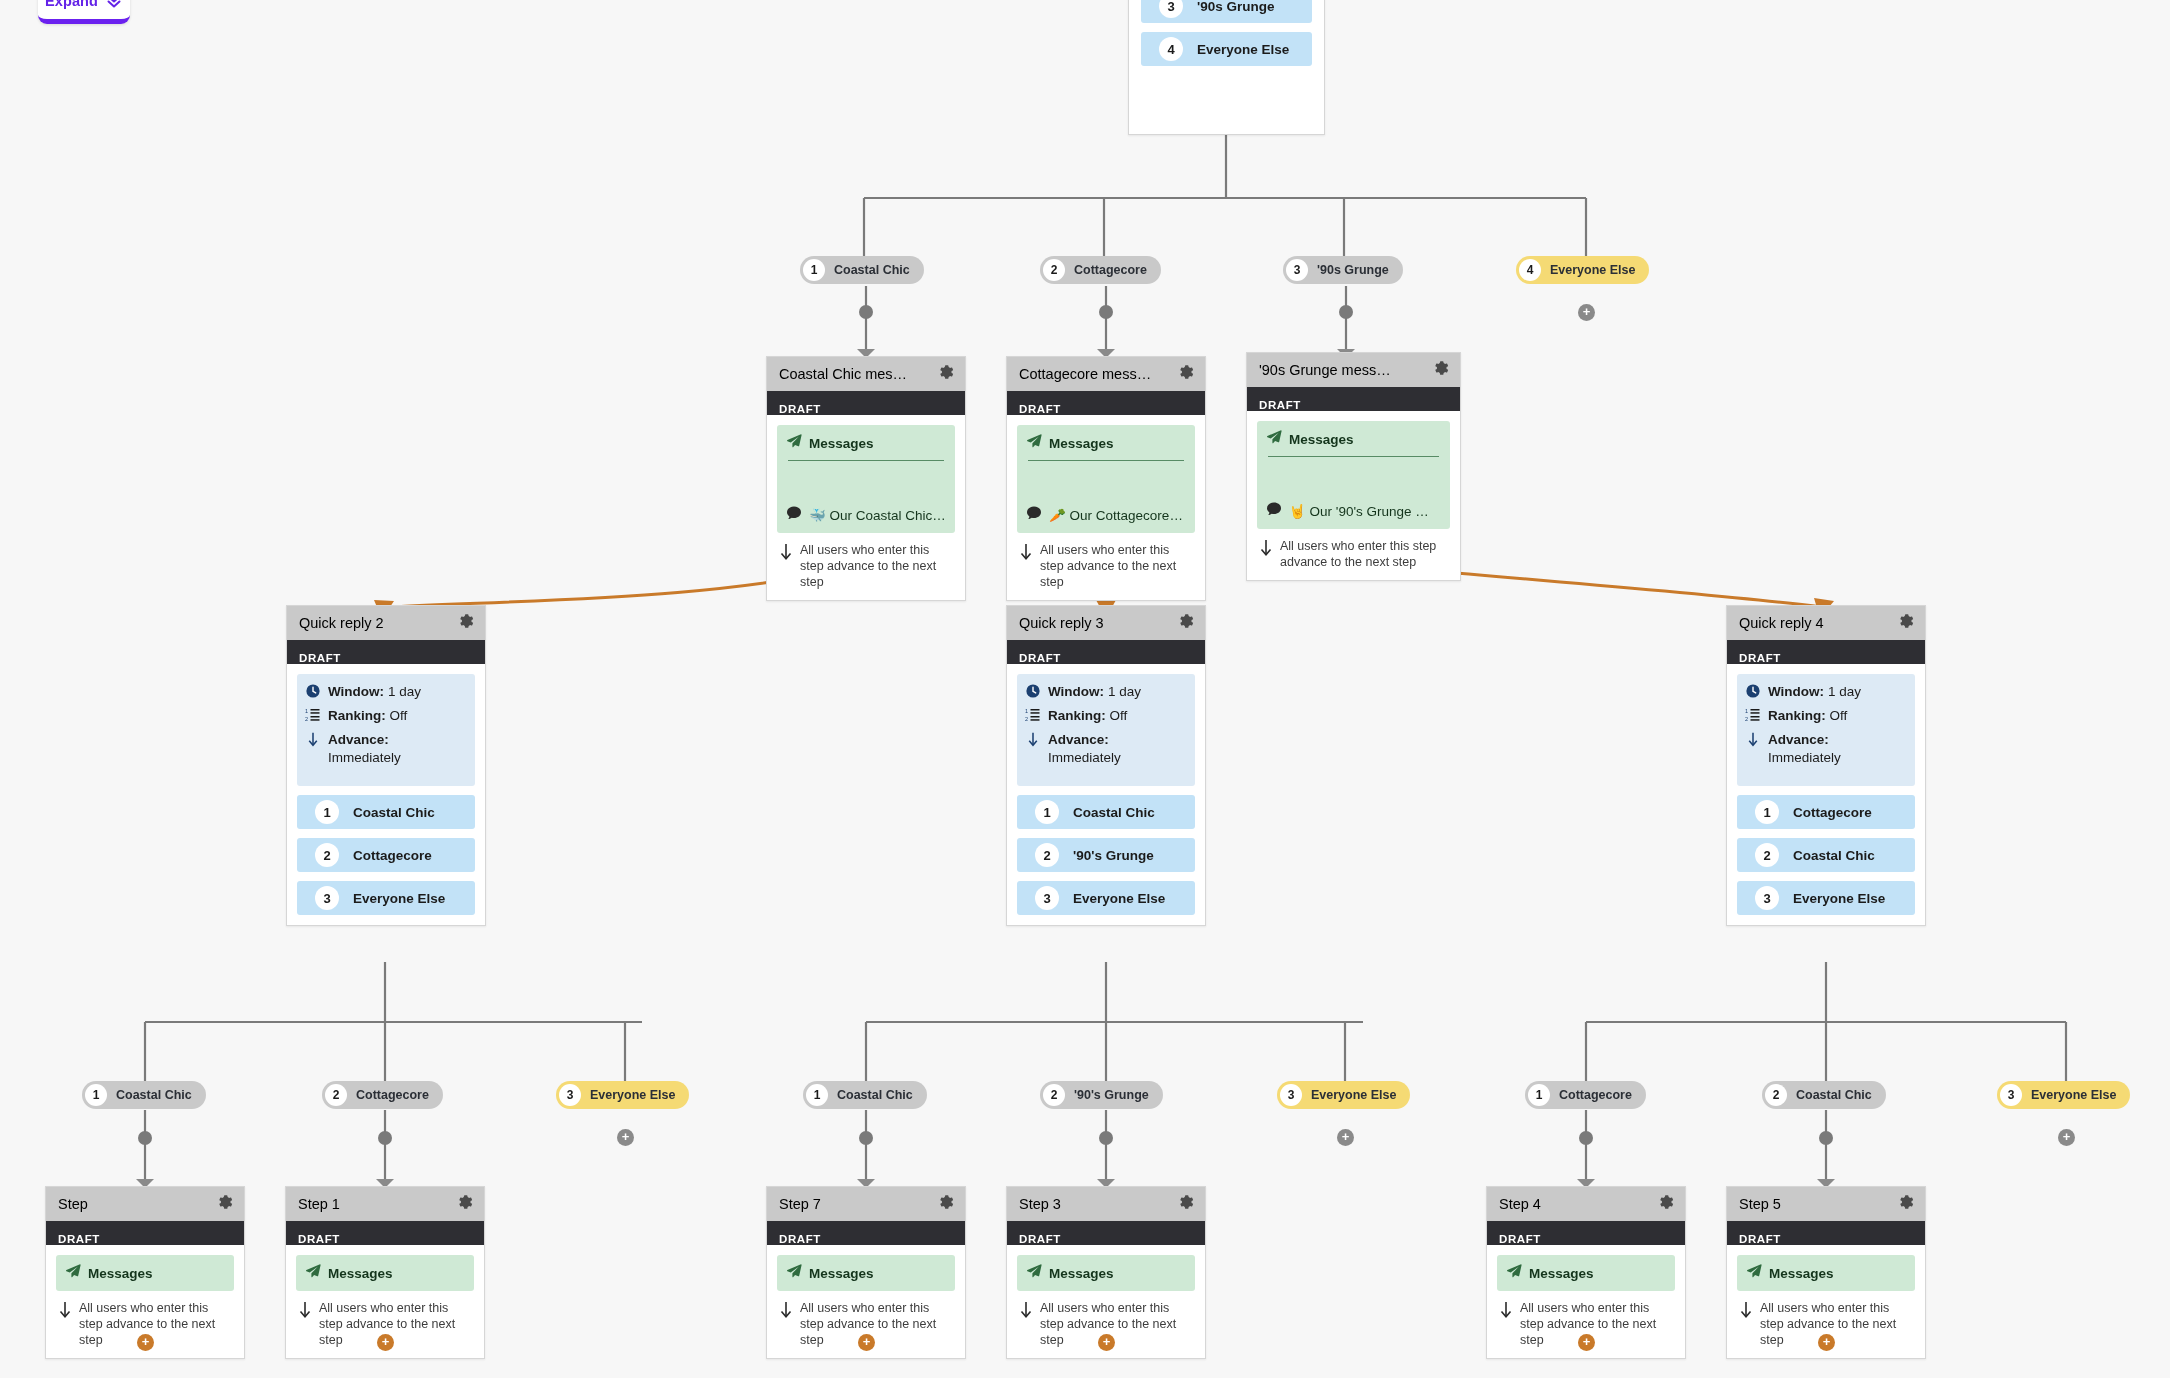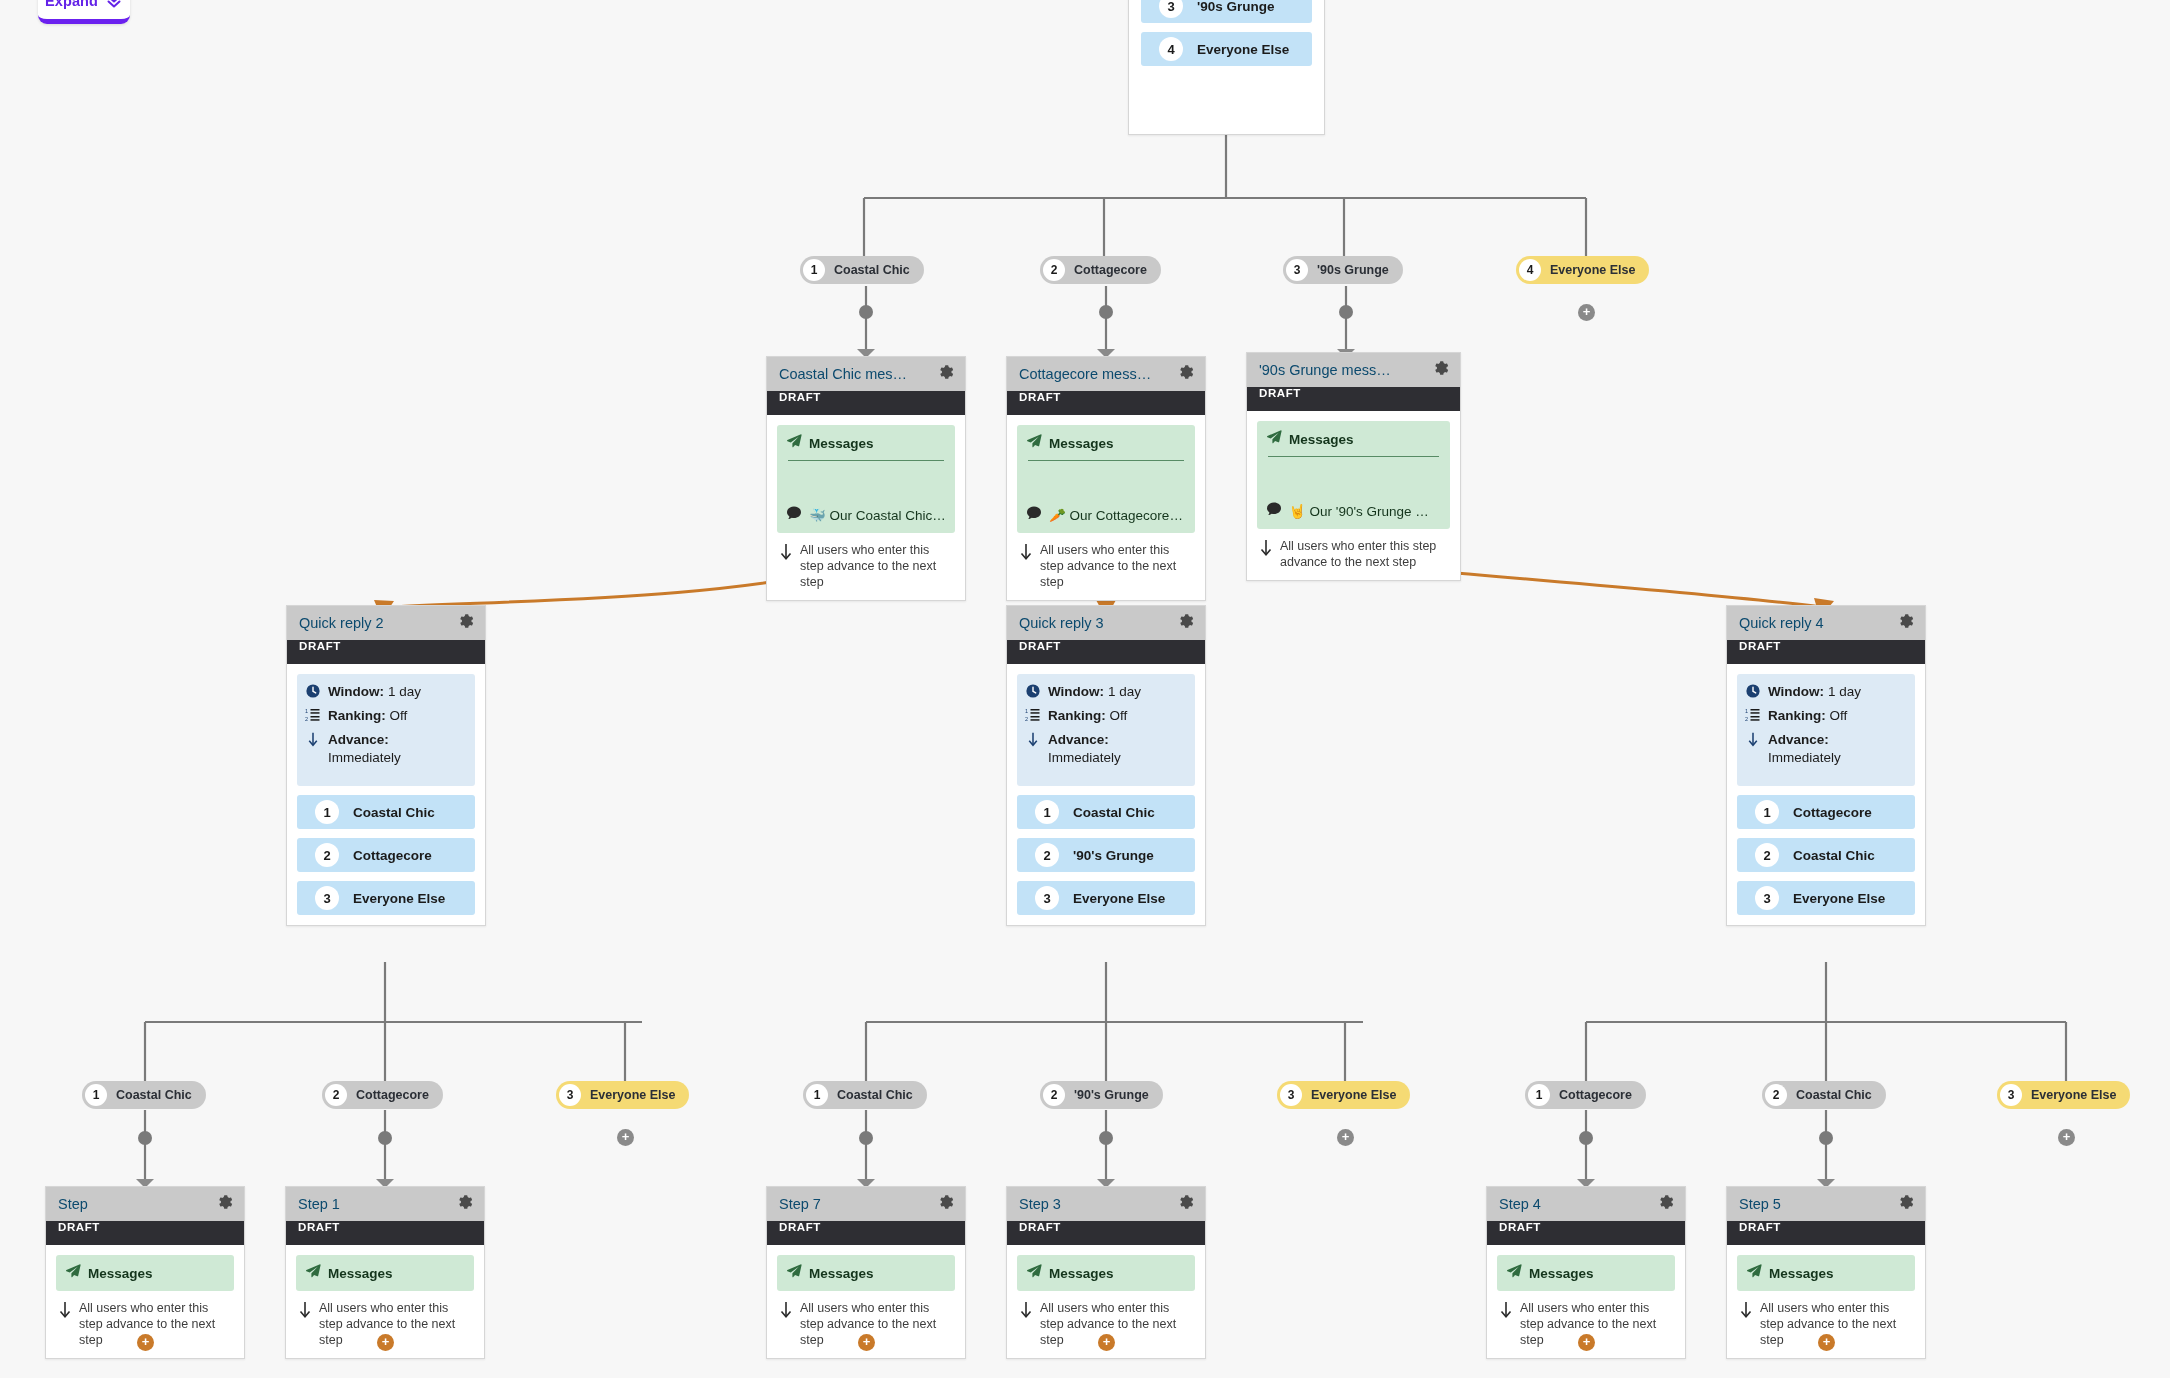--- a/index.html
+++ b/index.html
@@ -35,26 +35,26 @@
     background:#ffffff;
     border:1px solid #d6d6d6;
     box-shadow:0 1px 2px rgba(0,0,0,.07);
   }
   .card-head{
     height:34px; background:#c9c9c9;
     display:flex; align-items:center; justify-content:space-between;
     padding:0 10px 0 12px;
   }
   .card-title{
-    font-size:14.5px; color:#0c4a6e; white-space:nowrap; overflow:hidden;
+    font-size:14.5px; color:#000000; white-space:nowrap; overflow:hidden;
     text-overflow:ellipsis; max-width:145px;
   }
   .gear{ flex:none; cursor:pointer; display:block;}
   .draft-bar{
-    height:24px; background:#2e2e33; display:flex; align-items:flex-start;
+    height:24px; background:#2e2e33; display:flex; align-items:flex-end;
     padding-left:12px;
   }
   .draft-bar span{
     color:#fff; font-size:11.5px; font-weight:700; letter-spacing:.6px;
   }
   .card-body{ padding:10px; }
 
   
   .msg-box{
     background:#cfe9d5; border-radius:3px; padding:8px 9px;

